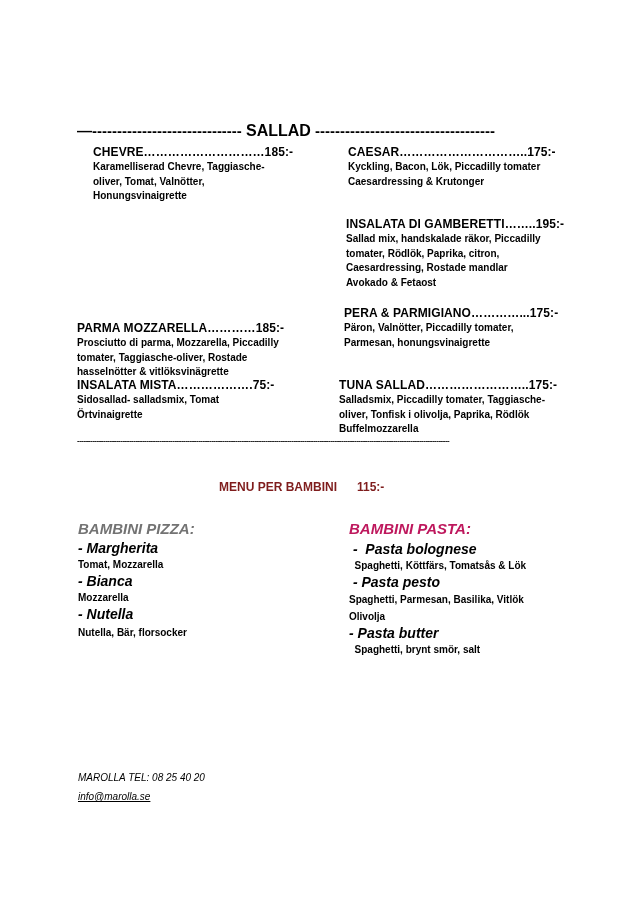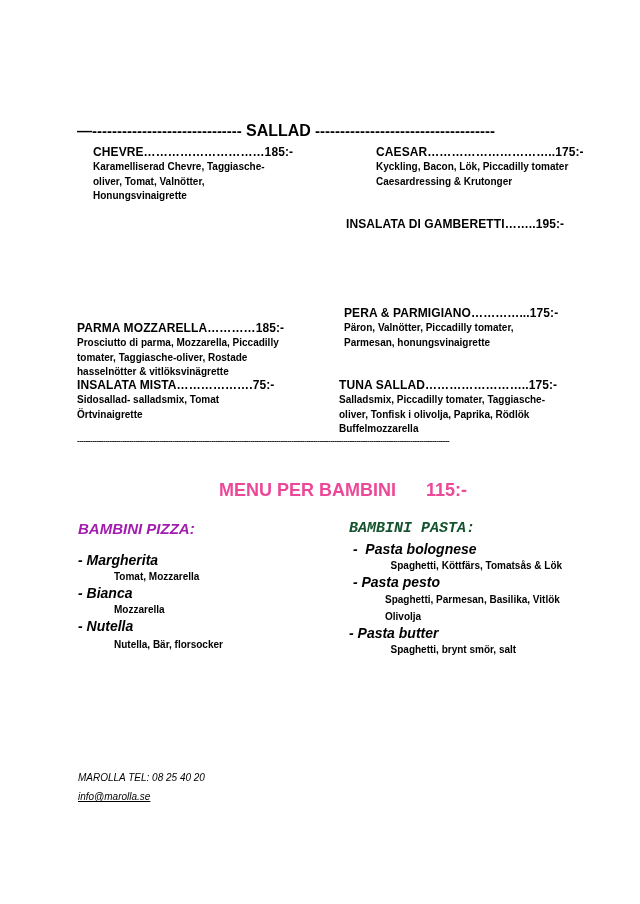--- a/index.html
+++ b/index.html
@@ -8,51 +8,55 @@
     .abs { position: absolute; }
     .sallad-header { left: 77px; top: 122px; width: 486px; font-weight: bold; font-size: 15px;
                      white-space: nowrap; overflow: hidden; line-height: 18px; letter-spacing: 0px; }
     .sallad-header .dash { font-weight: bold; }
     .sallad-header .title { font-size: 16px; }
     .item { font-weight: bold; }
     .item .name { font-size: 12px; line-height: 15px; display: block; white-space: nowrap; letter-spacing: 0.1px; }
     .item .desc { font-size: 10px; line-height: 14.5px; display: block; white-space: pre-line; }
     .sep { left: 77px; top: 436px; width: 483px; font-size: 8px; font-weight: bold;
            white-space: nowrap; overflow: hidden; line-height: 10px; letter-spacing: -0.5px; }
-    .bambini-title { left: 219px; top: 480px; font-size: 18px; font-weight: bold; color: #ec4899; white-space: pre; }
+    .bambini-title { left: 219px; top: 480px; font-size: 12px; font-weight: bold; color: #7f1d1d; white-space: pre; }
     .col-title { font-size: 15px; font-weight: bold; font-style: italic; line-height: 18px; }
     .kid-name { font-size: 14px; font-weight: bold; font-style: italic; line-height: 17px; display: block; white-space: pre; }
-    .kid-desc { font-size: 10px; font-weight: bold; line-height: 16px; display: block; white-space: pre; margin-left: 36px; }
+    .kid-desc { font-size: 10px; font-weight: bold; line-height: 16px; display: block; white-space: pre; }
     .contact { left: 78px; top: 768px; font-size: 10px; font-style: italic; line-height: 19px; }
     .contact a { color: #000000; text-decoration: underline; }
   </style>
 </head>
 <body>
 
 <div class="abs sallad-header">
   <span class="dash">—------------------------------</span>
   <span class="title">SALLAD</span>
   <span class="dash">------------------------------------</span>
 </div>
 
 <div class="abs item" style="left:93px; top:145px;">
   <span class="name">CHEVRE…………………………185:-</span>
   <span class="desc">Karamelliserad Chevre, Taggiasche-
 oliver, Tomat, Valnötter,
 Honungsvinaigrette</span>
 </div>
-<div class="abs item" style="left:348px; top:145px;margin-left:28px;">
+<div class="abs item" style="left:348px; top:145px;">
   <span class="name">CAESAR…………………………..175:-</span>
   <span class="desc">Kyckling, Bacon, Lök, Piccadilly tomater
  Caesardressing &amp; Krutonger</span>
 </div>
 <div class="abs item" style="left:77px; top:217px;">
 </div>
 <div class="abs item" style="left:346px; top:217px;">
   <span class="name">INSALATA DI GAMBERETTI……..195:-</span>
+  <span class="desc">Sallad mix, handskalade räkor, Piccadilly
+ tomater, Rödlök, Paprika, citron,
+Caesardressing, Rostade mandlar
+ Avokado &amp; Fetaost</span>
 </div>
 <div class="abs item" style="left:77px; top:321px;">
   <span class="name">PARMA MOZZARELLA…………185:-</span>
   <span class="desc">Prosciutto di parma, Mozzarella, Piccadilly
 tomater, Taggiasche-oliver, Rostade
 hasselnötter &amp; vitlöksvinägrette</span>
 </div>
 <div class="abs item" style="left:344px; top:306px;">
   <span class="name">PERA &amp; PARMIGIANO…………...175:-</span>
   <span class="desc">Päron, Valnötter, Piccadilly tomater,
@@ -68,31 +72,31 @@
   <span class="desc">Salladsmix, Piccadilly tomater, Taggiasche-
  oliver, Tonfisk i olivolja, Paprika, Rödlök
 Buffelmozzarella</span>
 </div>
 
 <div class="abs sep">----------------------------------------------------------------------------------------------------------------------------------------------------------------------------</div>
 
 <div class="abs bambini-title">MENU PER BAMBINI      115:-</div>
 
 <div class="abs" style="left:78px; top:520px;">
-  <div class="col-title" style="color:#a21caf; margin-bottom:14px;font-style:italic;">BAMBINI PIZZA:</div>
+  <div class="col-title" style="color:#737373; margin-bottom:2px;font-style:italic;">BAMBINI PIZZA:</div>
   <span class="kid-name">- Margherita</span>
   <span class="kid-desc">Tomat, Mozzarella</span>
   <span class="kid-name">- Bianca</span>
   <span class="kid-desc">Mozzarella</span>
   <span class="kid-name">- Nutella</span>
   <span class="kid-desc" style="margin-top:2px;">Nutella, Bär, florsocker</span>
 </div>
 
 <div class="abs" style="left:349px; top:520px;">
-  <div class="col-title" style="color:#14532d; margin-bottom:3px;font-family:Liberation Mono, monospace;">BAMBINI PASTA:</div>
+  <div class="col-title" style="color:#be185d; margin-bottom:3px;">BAMBINI PASTA:</div>
   <span class="kid-name"> -  Pasta bolognese</span>
   <span class="kid-desc">  Spaghetti, Köttfärs, Tomatsås &amp; Lök</span>
   <span class="kid-name"> - Pasta pesto</span>
   <span class="kid-desc" style="line-height:17px;">Spaghetti, Parmesan, Basilika, Vitlök
 Olivolja</span>
   <span class="kid-name">- Pasta butter</span>
   <span class="kid-desc">  Spaghetti, brynt smör, salt</span>
 </div>
 
 <div class="abs contact">

